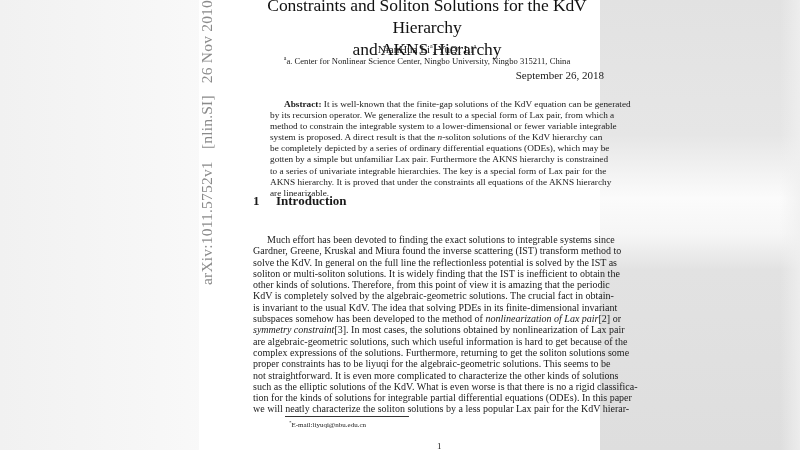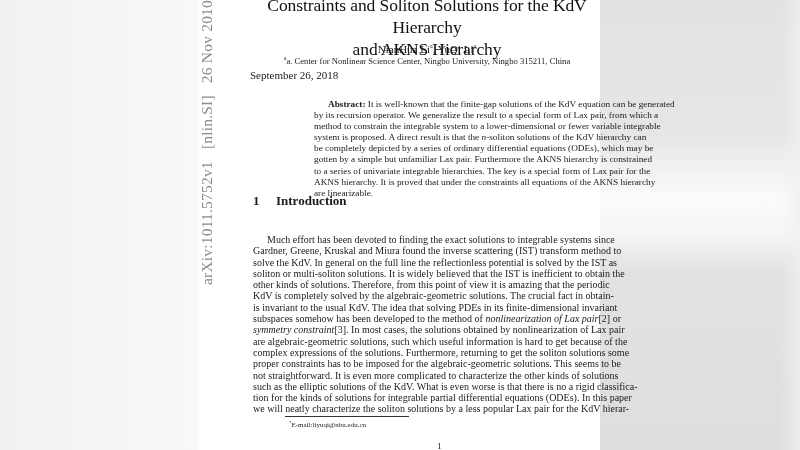--- a/index.html
+++ b/index.html
@@ -35,26 +35,26 @@
   .authors {
     position:absolute; left:250px; width:354px; top:40px; text-align:center;
     font-size:11px; line-height:13px;
   }
   .authors sup, .affil sup { font-size:6px; }
   .affil {
     position:absolute; left:250px; width:354px; top:53px; text-align:center;
     font-size:8.6px; line-height:11px;
   }
   .date {
-    position:absolute; left:250px; width:354px; top:69px; text-align:left;
+    position:absolute; left:250px; width:354px; top:69px; text-align:right;
     font-size:11px; line-height:13px;
   }
   .abstract {
     position:absolute; left:270px; top:99px; width:328px;
-    font-size:9.25px; line-height:11.1px; text-align:justify;margin-left:44px;
+    font-size:9.25px; line-height:11.1px; text-align:justify;
   }
   .abstract .lbl { font-weight:bold; }
   .line { display:block; white-space:nowrap; text-align-last:justify; text-align:justify; }
   .line.last { text-align-last:left; }
   .indent { padding-left:14px; }
   .sec-head {
     position:absolute; left:253px; top:193px; font-size:13px; font-weight:bold; line-height:16px;
   }
   .sec-head .num { display:inline-block; width:23px; }
   .body-text {
@@ -114,29 +114,29 @@
 </div>
 
 <div class="sec-head">
   <span class="num">1</span><span>Introduction</span>
 </div>
 
 <div class="body-text">
   <span class="line indent">Much effort has been devoted to finding the exact solutions to integrable systems since</span>
   <span class="line">Gardner, Greene, Kruskal and Miura found the inverse scattering (IST) transform method to</span>
   <span class="line">solve the KdV. In general on the full line the reflectionless potential is solved by the IST as</span>
-  <span class="line">soliton or multi-soliton solutions.  It is widely believed that the IST is inefficient to obtain the</span>
+  <span class="line">soliton or multi-soliton solutions.  It is widely finding that the IST is inefficient to obtain the</span>
   <span class="line">other kinds of solutions.  Therefore, from this point of view it is amazing that the periodic</span>
   <span class="line">KdV is completely solved by the algebraic-geometric solutions.  The crucial fact in obtain-</span>
   <span class="line">is invariant to the usual KdV. The idea that solving PDEs in its finite-dimensional invariant</span>
   <span class="line"><span>subspaces somehow has been developed to the method of </span><i>nonlinearization of Lax pair</i><span>[2] or</span></span>
   <span class="line"><i>symmetry constraint</i><span>[3].  In most cases, the solutions obtained by nonlinearization of Lax pair</span></span>
   <span class="line">are algebraic-geometric solutions, such which useful information is hard to get because of the</span>
   <span class="line">complex expressions of the solutions. Furthermore, returning to get the soliton solutions some</span>
-  <span class="line">proper constraints has to be imposed for the algebraic-geometric solutions.  This seems to be</span>
+  <span class="line">proper constraints has to be liyuqi for the algebraic-geometric solutions.  This seems to be</span>
   <span class="line">not straightforward.  It is even more complicated to characterize the other kinds of solutions</span>
   <span class="line">such as the elliptic solutions of the KdV. What is even worse is that there is no a rigid classifica-</span>
   <span class="line">tion for the kinds of solutions for integrable partial differential equations (ODEs).  In this paper</span>
   <span class="line">we will neatly characterize the soliton solutions by a less popular Lax pair for the KdV hierar-</span>
 </div>
 
 <div class="fn-rule"></div>
 <div class="footnote">
   <sup>*</sup><span>E-mail:liyuqi@nbu.edu.cn</span>
 </div>

